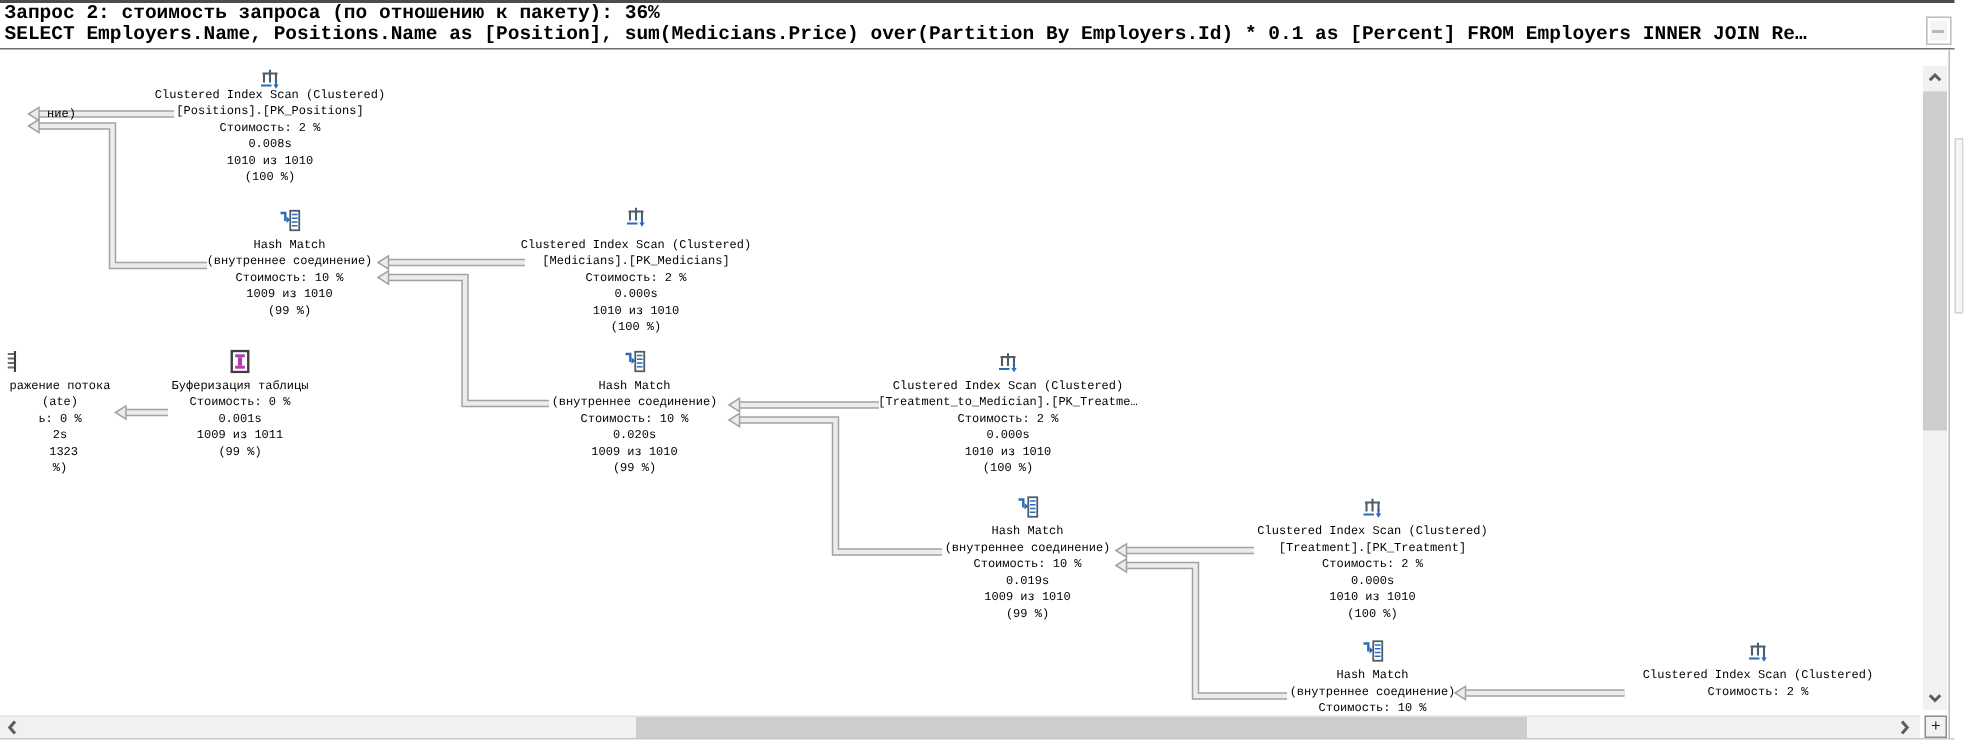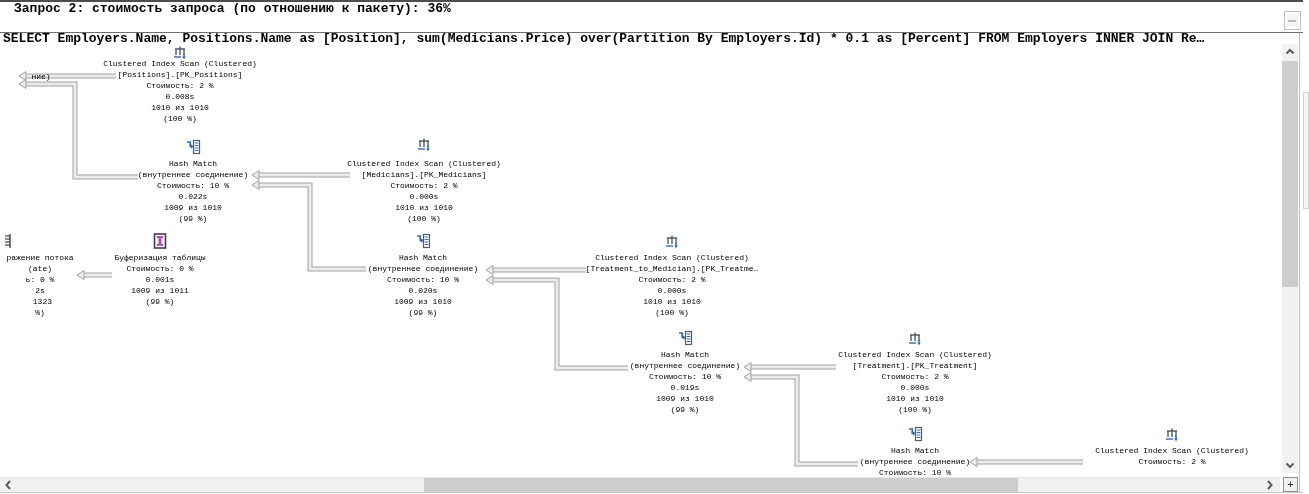--- a/index.html
+++ b/index.html
@@ -6,22 +6,22 @@
   body{
     width:1309px;height:494px;position:relative;overflow:hidden;
     background:#ffffff;font-family:"Liberation Mono","DejaVu Sans Mono",monospace;
   }
   .top-border{position:absolute;left:0;top:0;width:1303px;height:2px;background:#4d4d4d;}
   .hdr-sep{position:absolute;left:0;top:32px;width:1303px;height:1px;background:#6f6f6f;}
   .right-border{position:absolute;left:1299px;top:33px;width:1px;height:459px;background:#bcbcbc;}
   .bottom-border{position:absolute;left:0;top:492px;width:1303px;height:1px;background:#c9c9c9;}
   .outer-sliver{position:absolute;left:1303px;top:92px;width:4px;height:115px;background:#f5f5f5;border:1px solid #d2d2d2;}
 
-  .hdr-line1{position:absolute;left:3px;top:1px;font-size:13px;font-weight:bold;white-space:nowrap;color:#000;margin-left:11px;}
-  .hdr-line2{position:absolute;left:3px;top:15px;font-size:13px;font-weight:bold;white-space:nowrap;color:#000;width:1278px;overflow:hidden;margin-top:16px;}
+  .hdr-line1{position:absolute;left:3px;top:1px;font-size:13px;font-weight:bold;white-space:nowrap;color:#000;}
+  .hdr-line2{position:absolute;left:3px;top:15px;font-size:13px;font-weight:bold;white-space:nowrap;color:#000;width:1278px;overflow:hidden;}
 
   .collapse-btn{position:absolute;left:1284px;top:11px;width:15px;height:17px;background:#f4f4f4;
     border:1px solid #bdbdbd;box-shadow:inset 0 0 0 2px #fff;z-index:6;}
   .collapse-btn .dash{position:absolute;left:3px;top:8px;width:8px;height:2px;background:#b9b9b9;}
 
   .plan-canvas{position:absolute;left:0;top:33px;width:1299px;height:444px;overflow:hidden;}
   .plan-svg{position:absolute;left:0;top:-33px;pointer-events:none;}
 
   .node{position:absolute;width:240px;text-align:center;font-size:8px;line-height:11px;
     white-space:pre;color:#000;z-index:2;}
@@ -104,21 +104,21 @@
           <path d="M3 5 H13 M8 2.5 V5 M4 5 V11 M8 5 V11 M12 5 V11" fill="none" stroke="#4f5d68" stroke-width="1.4"></path>
           <path d="M2 13 H9" fill="none" stroke="#2b6cb8" stroke-width="1.4"></path>
           <path d="M12 9.5 V13" fill="none" stroke="#2b6cb8" stroke-width="1.4"></path>
           <path d="M10.2 12.4 L13.8 12.4 L12 15.2 Z" fill="#2b6cb8"></path>
         </svg></span><div style="padding-top: 14px;"><div class="nline">Clustered Index Scan (Clustered)</div><div class="nline">[Positions].[PK_Positions]</div><div class="nline">Стоимость: 2 %</div><div class="nline">0.008s</div><div class="nline">1010 из 1010</div><div class="nline">(100 %)</div></div></div>
     <div class="node" style="top: 106px; left: 73px;"><span class="op-icon"><svg width="16" height="16" viewBox="0 0 16 16">
           <rect x="8.5" y="1.5" width="6" height="13" fill="#ffffff" stroke="#4f5d68" stroke-width="1.2"></rect>
           <path d="M9.6 4 h3.8 M9.6 6.5 h3.8 M9.6 9 h3.8 M9.6 11.5 h3.8" stroke="#2b6cb8" stroke-width="1"></path>
           <path d="M2 3 h3.2 v4.5 h0.8" fill="none" stroke="#2b6cb8" stroke-width="1.6"></path>
           <path d="M6 5.3 L6 9.7 L8.6 7.5 Z" fill="#2b6cb8"></path>
-        </svg></span><div style="padding-top: 19px;"><div class="nline">Hash Match</div><div class="nline">(внутреннее соединение)</div><div class="nline">Стоимость: 10 %</div><div class="nline">0.022s</div><div class="nline">1009 из 1010</div><div class="nline">(99 %)</div></div></div>
+        </svg></span><div style="padding-top: 19px;"><div class="nline">Hash Match</div><div class="nline">(внутреннее соединение)</div><div class="nline">Стоимость: 10 %</div><div class="nline">1009 из 1010</div><div class="nline">(99 %)</div></div></div>
     <div class="node" style="top: 103px; left: 304px;"><span class="op-icon"><svg width="16" height="16" viewBox="0 0 16 16">
           <path d="M3 5 H13 M8 2.5 V5 M4 5 V11 M8 5 V11 M12 5 V11" fill="none" stroke="#4f5d68" stroke-width="1.4"></path>
           <path d="M2 13 H9" fill="none" stroke="#2b6cb8" stroke-width="1.4"></path>
           <path d="M12 9.5 V13" fill="none" stroke="#2b6cb8" stroke-width="1.4"></path>
           <path d="M10.2 12.4 L13.8 12.4 L12 15.2 Z" fill="#2b6cb8"></path>
         </svg></span><div style="padding-top: 22px;"><div class="nline">Clustered Index Scan (Clustered)</div><div class="nline">[Medicians].[PK_Medicians]</div><div class="nline">Стоимость: 2 %</div><div class="nline">0.000s</div><div class="nline">1010 из 1010</div><div class="nline">(100 %)</div></div></div>
     <div class="node node-left" style="top: 200px; left: 0px;"><span class="op-icon"><svg width="6" height="16" viewBox="0 0 6 16">
           <path d="M0 3 h5 M0 6 h5 M0 9 h5 M0 12 h5" stroke="#6b6b6b" stroke-width="1.4"></path>
           <path d="M5 1 V15" stroke="#3f3f3f" stroke-width="1.4"></path>
         </svg></span><div style="padding-top: 19px;"><div class="nline">ражение потока</div><div class="nline">(ate)</div><div class="nline">ь: 0 %</div><div class="nline">2s</div><div class="nline"> 1323</div><div class="nline">%)</div></div></div>

